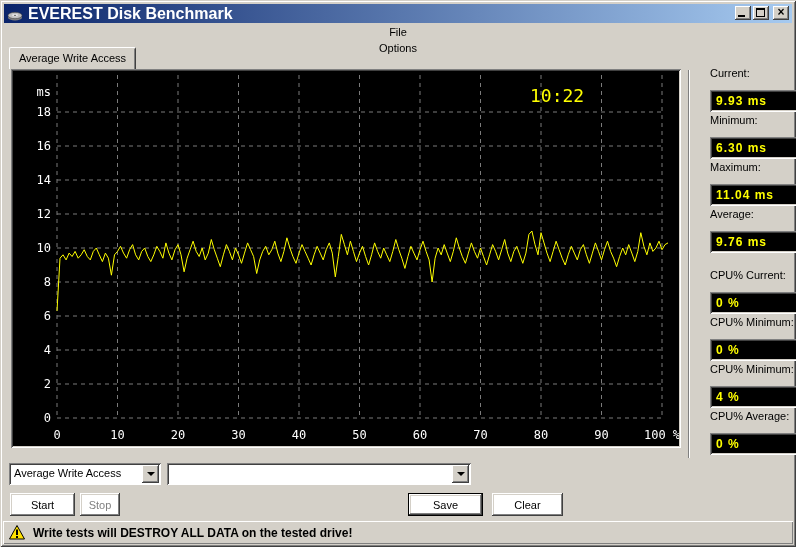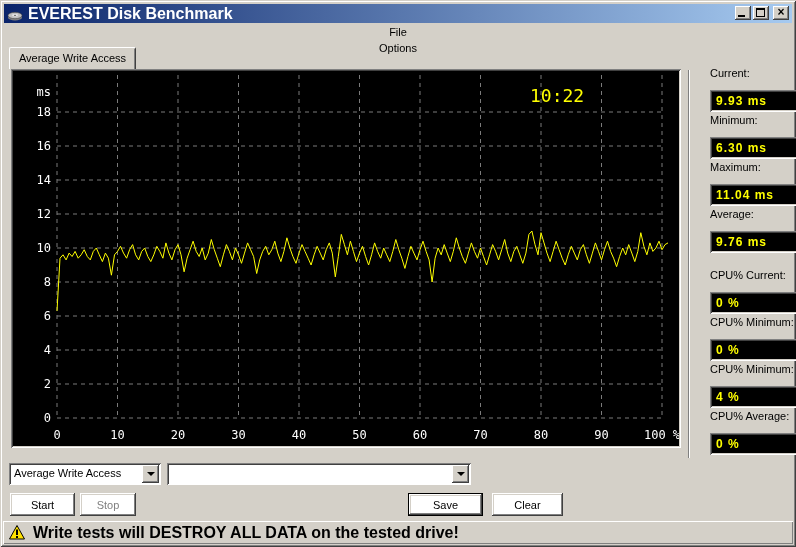--- a/index.html
+++ b/index.html
@@ -56,28 +56,28 @@
     display:flex; align-items:center; justify-content:center;
     box-shadow: inset -1px -1px #404040, inset 1px 1px #ffffff, inset -2px -2px #808080, inset 2px 2px #d4d0c8; }
   .arrow-down{ width:0; height:0; border-left:4px solid transparent; border-right:4px solid transparent; border-top:4px solid #000; }
   .combo-test{ left:9px; width:152px; }
   .combo-drive{ left:167px; width:304px; }
   
   .btn{ position:absolute; top:493px; height:23px; background:#ffffff; border:none; cursor:default;
     font-family:"Liberation Sans",sans-serif; font-size:11px; color:#000;
     box-shadow: inset -1px -1px #404040, inset 1px 1px #ffffff, inset -2px -2px #808080, inset 2px 2px #d4d0c8; }
   .btn-start{ left:10px; width:65px; }
-  .btn-stop{ left:80px; width:56px; color:#808080; text-shadow:1px 1px 0 #fff; }
+  .btn-stop{ left:80px; width:40px; color:#808080; text-shadow:1px 1px 0 #fff; }
   .btn-save{ left:408px; width:75px; border:1px solid #000; }
   .btn-clear{ left:492px; width:71px; }
   
   .statusbar{ position:absolute; left:3px; right:3px; top:521px; height:23px;
     display:flex; align-items:center; padding-left:6px; gap:8px;
     box-shadow: inset 1px 1px #ffffff, inset -1px -1px #808080; }
-  .status-text{ font-weight:bold; font-size:16px; white-space:nowrap; }
+  .status-text{ font-weight:bold; font-size:12px; white-space:nowrap; }
 </style>
 </head>
 <body>
 
 <div class="window">
 
   <div class="titlebar">
     <span style="display:inline-flex;">
       <svg width="16" height="16" viewBox="0 0 16 16">
         <ellipse cx="8" cy="11.5" rx="7" ry="3" fill="#808080"></ellipse>

